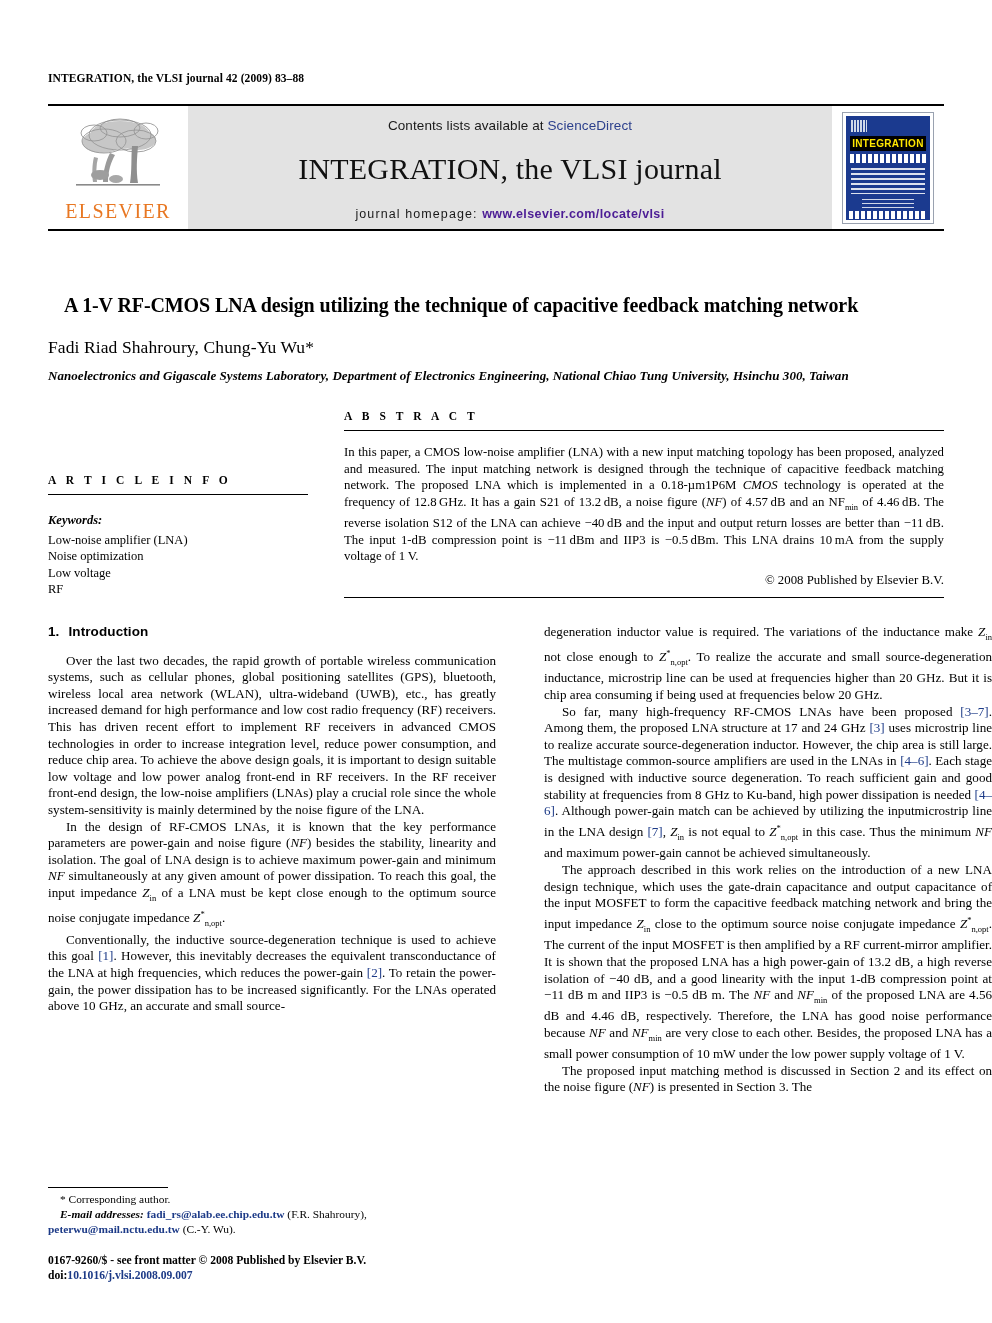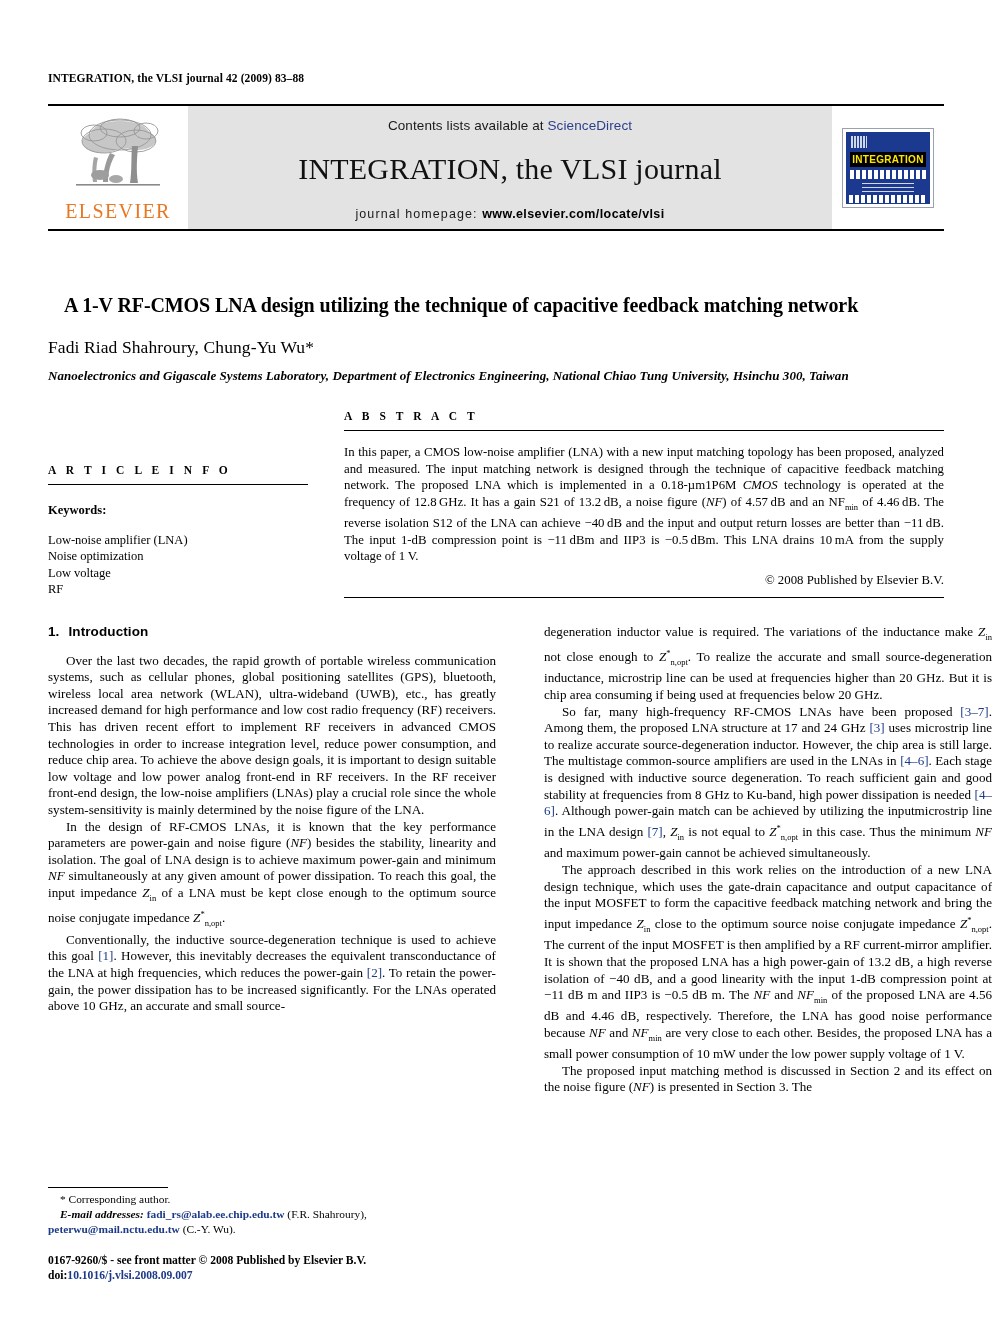--- a/index.html
+++ b/index.html
@@ -85,40 +85,40 @@
     letter-spacing: .2px;
     margin: 2px 0 4px 0;
   }
   .homepage-line {
     font-family: "Liberation Sans", sans-serif;
     font-size: 12.5px;
     letter-spacing: 1.1px;
     color: #1a1a1a;
   }
   .homepage-line .url {
-    color: #000000;
+    color: #4c1d95;
     font-weight: bold;
     letter-spacing: .4px;
   }
 
   
   .elsevier-wordmark {
     font-family: "Liberation Serif", serif;
     font-size: 20px;
     letter-spacing: 1.4px;
     color: #E87722;
     text-align: center;
     margin-top: 1px;
   }
   .tree-wrap { text-align:center; line-height:0; }
 
   
   .cover {
     width: 92px;
-    height: 80px;
+    height: 112px;
     border: 1px solid #9aa2b0;
     background: #ffffff;
     box-sizing: border-box;
     padding: 3px;
     position: relative;
   }
   .cover-inner {
     width: 100%;
     height: 100%;
     background: #1b3a8f;
@@ -206,23 +206,24 @@
     font-family: "Liberation Serif", serif;
     font-size: 11.5px;
     font-weight: bold;
     letter-spacing: 3.6px;
     margin: 0 0 8px 0;
   }
   .rule-top { border-top: 1.5px solid #000; }
   .rule-bot { border-top: 1.5px solid #000; }
 
   .kw-title {
+    font-style: italic;
     font-weight: bold;
     font-size: 12.5px;
-    margin: 18px 0 14px 0;
+    margin: 18px 0 4px 0;
   }
   .kw-list { font-size: 12.5px; line-height: 16.5px; margin: 0; }
 
   .abs-body {
     font-size: 12.8px;
     line-height: 16.6px;
     text-align: justify;
     margin: 13px 0 0 0;
     hyphens: none;
   }

